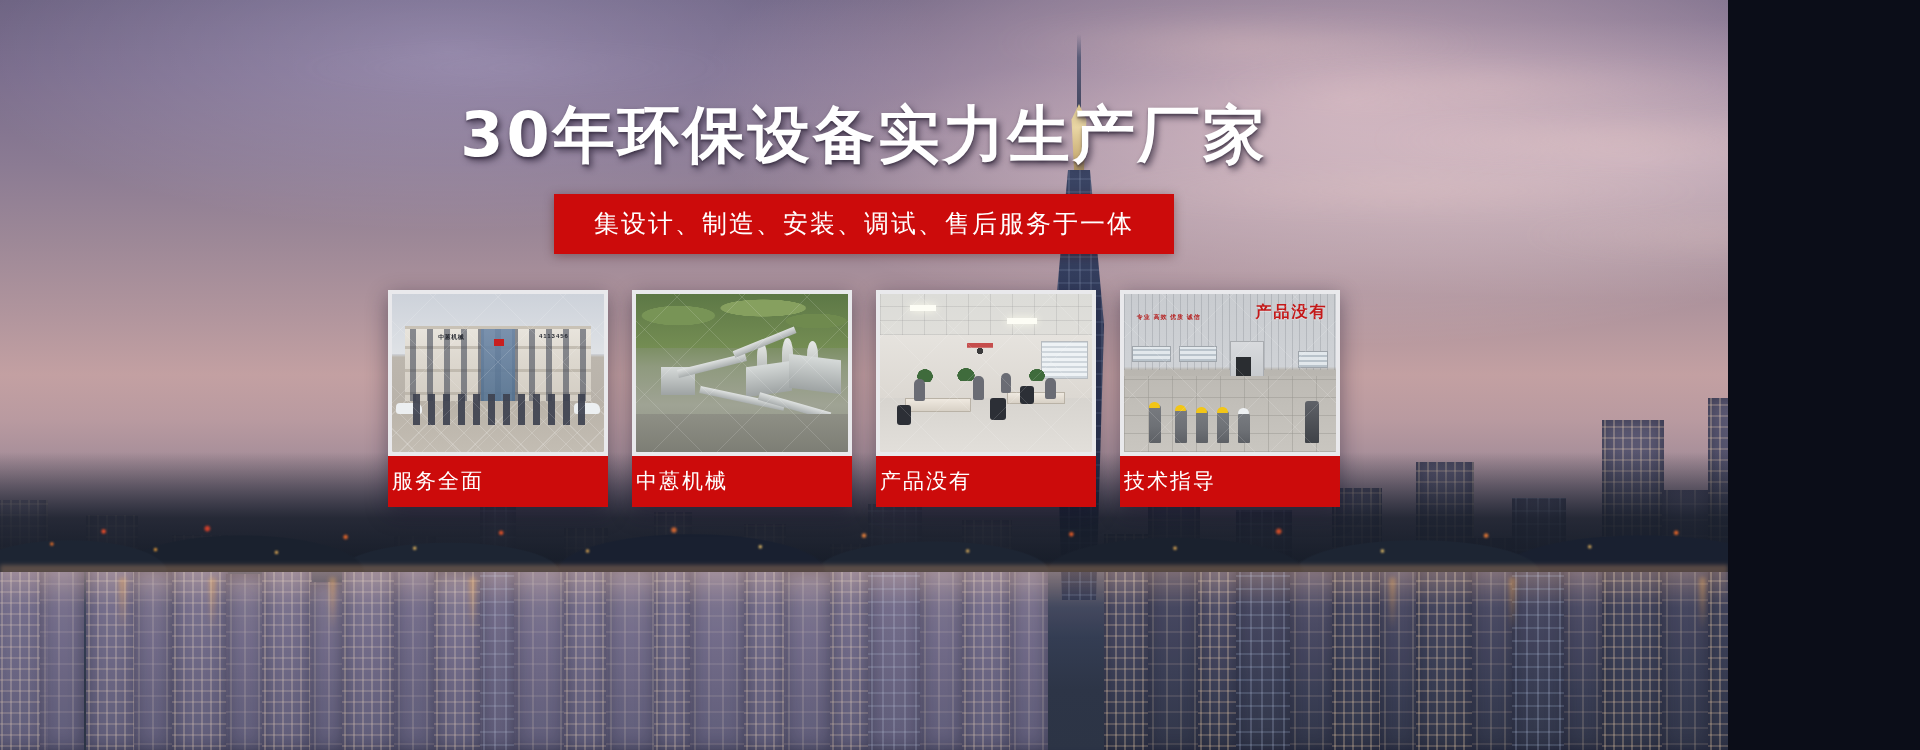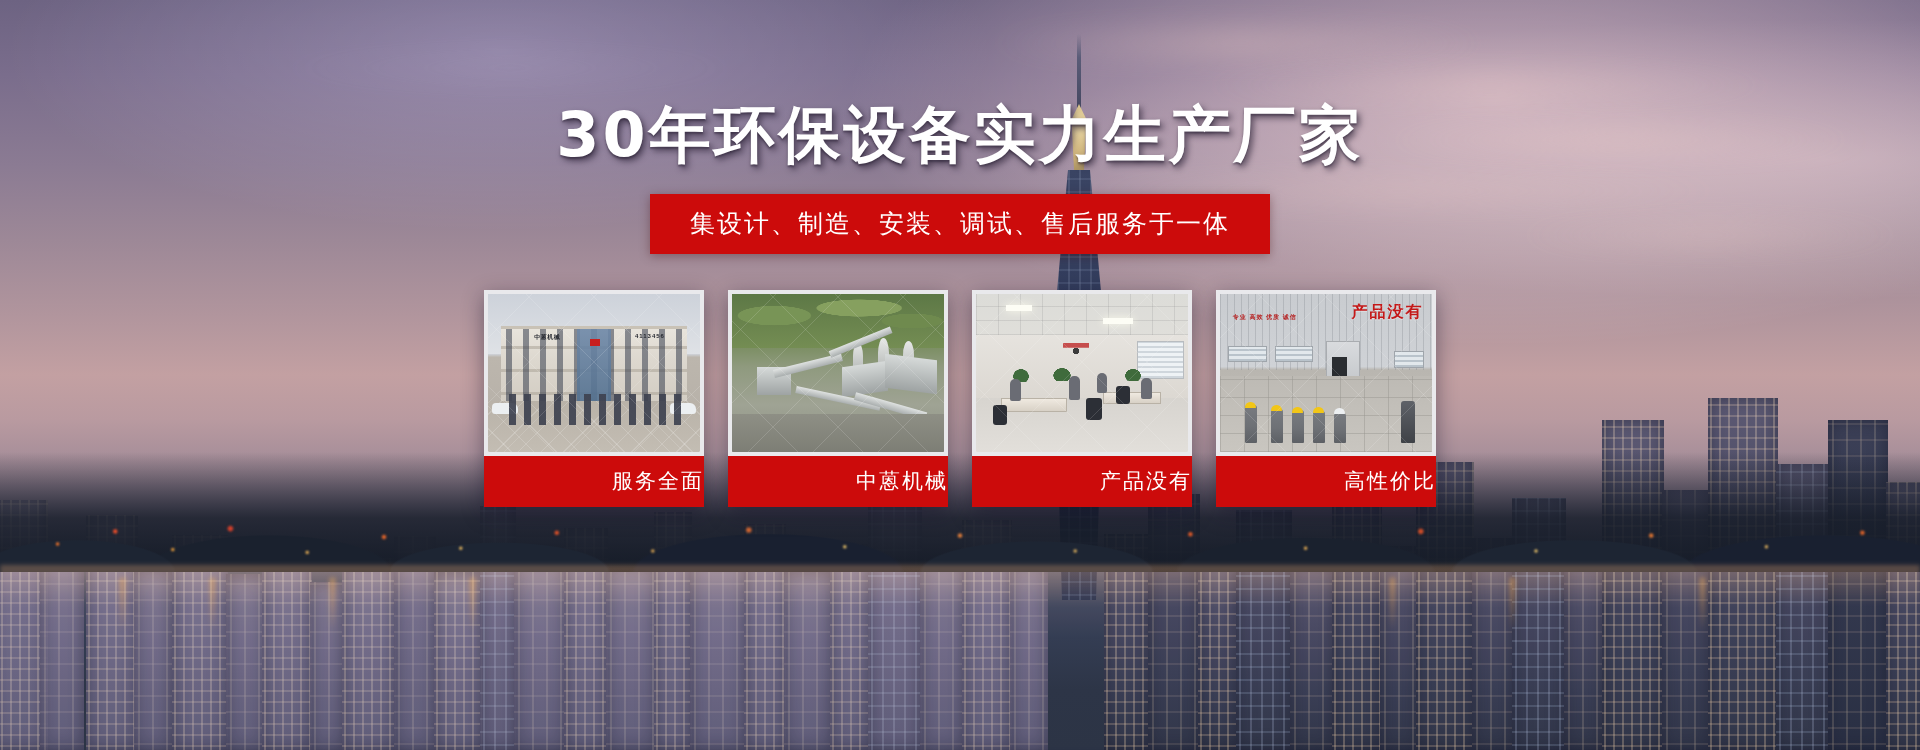--- a/index.html
+++ b/index.html
@@ -2,21 +2,21 @@
 <html><head>
 <meta charset="utf-8">
 <title>Banner</title>
 <style>
   * { margin:0; padding:0; box-sizing:border-box; }
   html,body { width:1920px; height:750px; overflow:hidden; background:#0b0d18; }
   body { font-family:"Liberation Sans","DejaVu Sans",sans-serif; }
 
   .banner {
     position:relative;
-    width:1920px; height:750px;
+    width:1728px; height:750px;
     overflow:hidden;
   }
 
   
   .sky {
     position:absolute; inset:0;
     background:
       linear-gradient(180deg,
         #6d6382 0%,
         #7a6d8c 10%,
@@ -223,21 +223,21 @@
     position:relative;
     width:212px; height:158px;
     overflow:hidden;
     background:#9aa0ab;
   }
   .card-cap {
     background:#cc0b0b;
     color:#fff;
     font-size:21px;
     letter-spacing:2px;
-    text-align:right;
+    text-align:left;
     padding:11px 0 12px 4px;
     margin:4px -4px 0 -4px;
     font-family:"DejaVu Sans","Liberation Sans",sans-serif;
   }
   .wmark {
     position:absolute; inset:0;
     background-image:
       repeating-linear-gradient(45deg, rgba(255,255,255,.14) 0 1px, rgba(255,255,255,0) 1px 46px),
       repeating-linear-gradient(-45deg, rgba(255,255,255,.14) 0 1px, rgba(255,255,255,0) 1px 46px);
     pointer-events:none;
@@ -579,18 +579,18 @@
             <div class="p4-worker" style="left:34%; height:33px;"></div>
             <div class="p4-helm" style="left:34%; bottom:25%;"></div>
             <div class="p4-worker" style="left:44%; height:32px;"></div>
             <div class="p4-helm" style="left:44%; bottom:25%;"></div>
             <div class="p4-worker" style="left:54%; height:30px;"></div>
             <div class="p4-helm" style="left:54%; bottom:24%; background:#eceff1;"></div>
             <div class="p4-worker" style="right:8%; height:42px; width:14px; background:linear-gradient(180deg,#5f6268,#3f4247);"></div>
           </div>
           <div class="wmark"></div>
         </div>
-        <div class="card-cap">高性价比</div>
+        <div class="card-cap">技术指导</div>
       </div>
 
     </div>
   </div>
 </div>
 
 </body></html>

